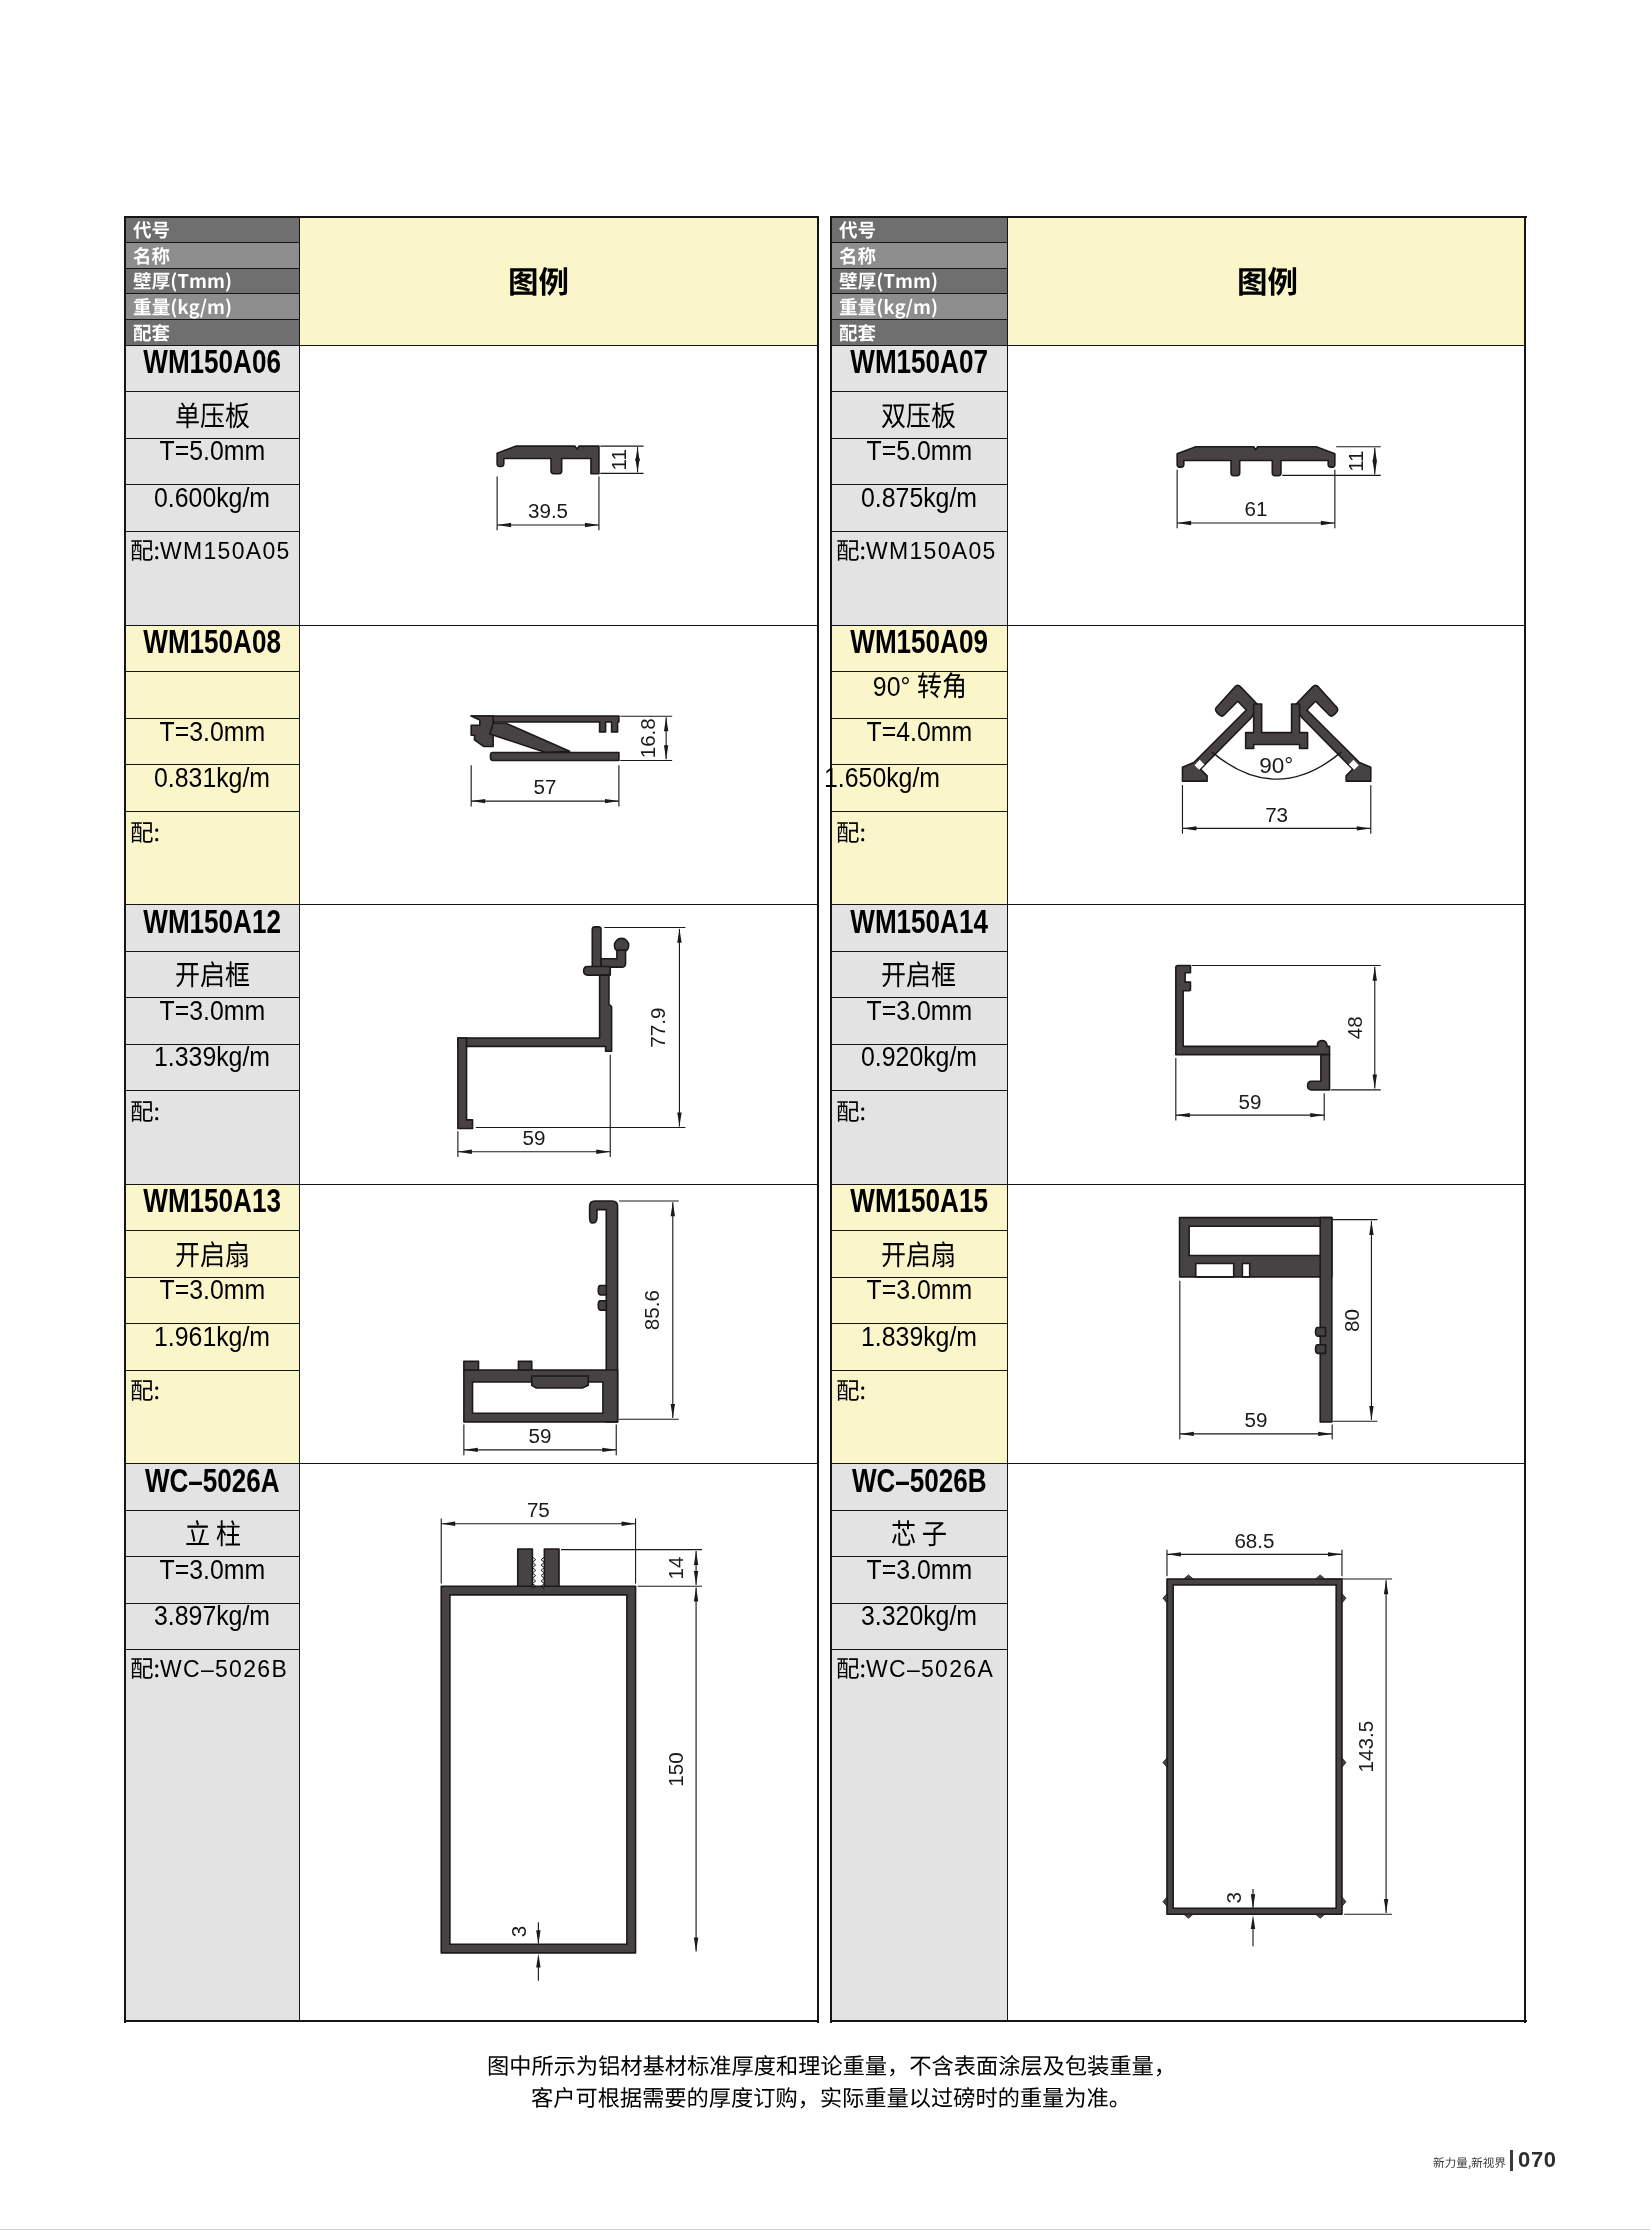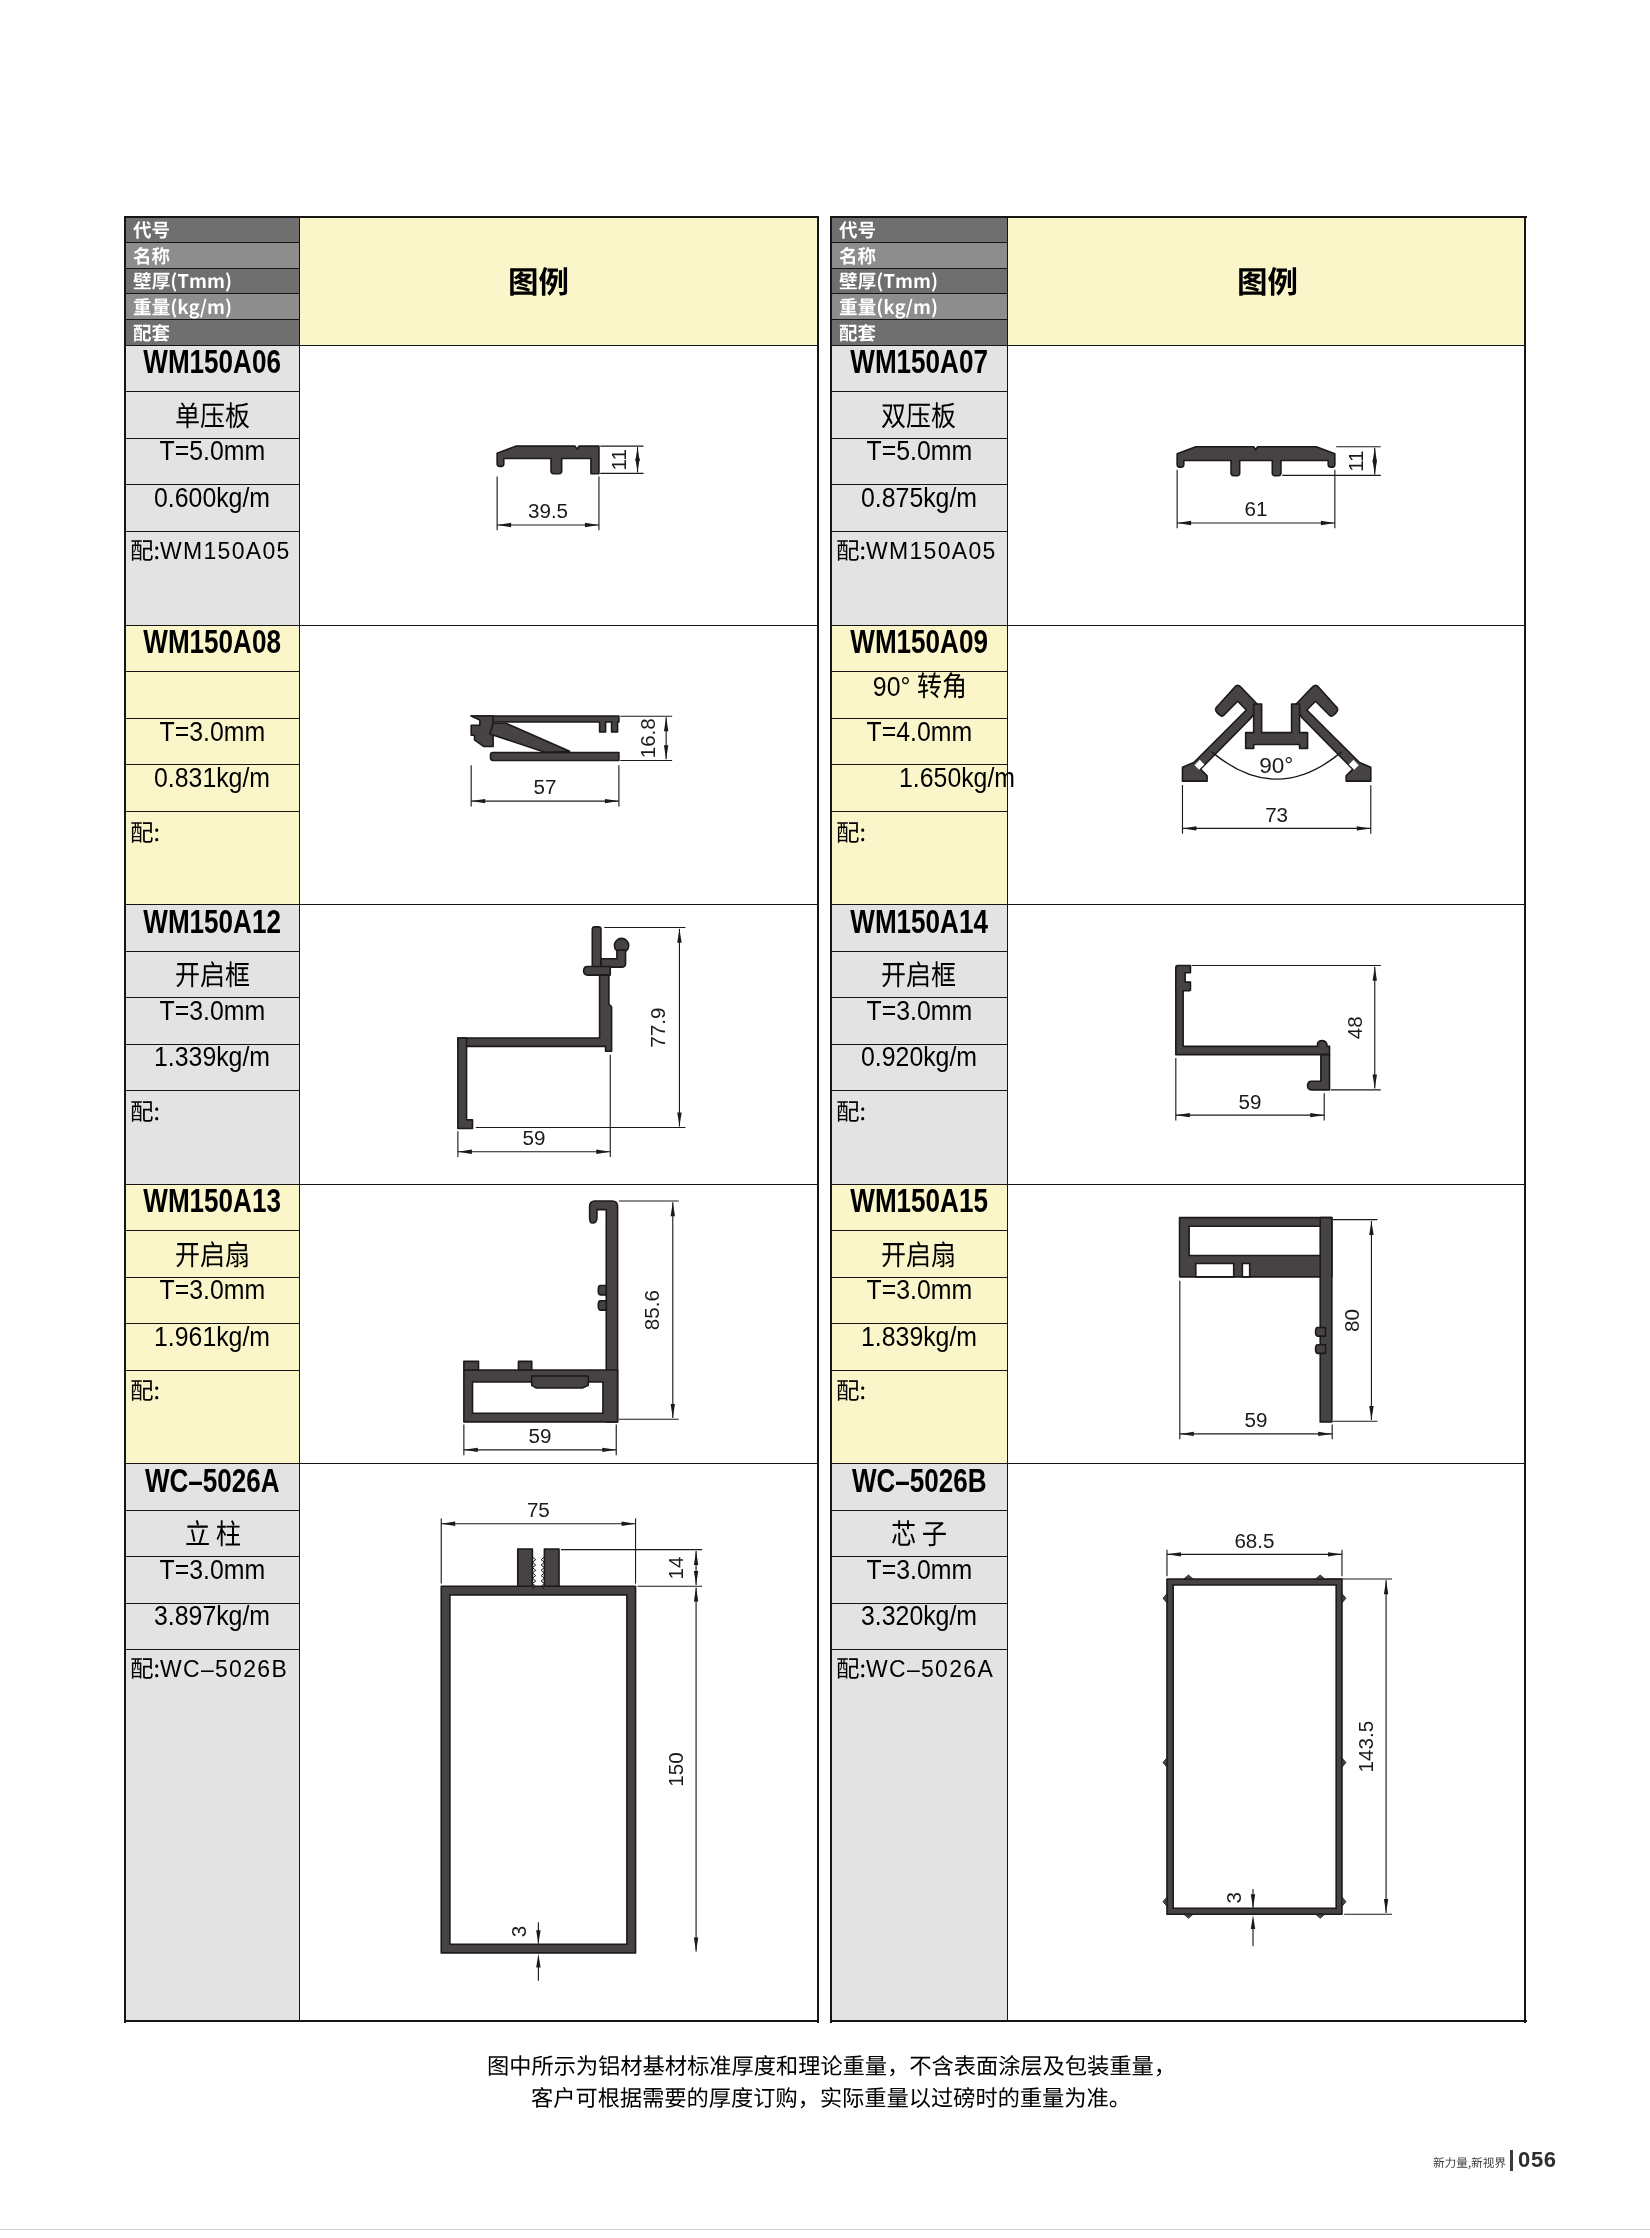--- a/index.html
+++ b/index.html
@@ -258,21 +258,21 @@
     <div style="display:inline-flex;align-items:baseline">
       <span class="lat">90° </span>
       <svg style="width:50px;height:24px;overflow:visible;display:inline-block" viewBox="0 -850 2000 850" preserveAspectRatio="none">
         <path fill="#000" d="M81 -332C89 -340 120 -346 154 -346H243V-201L40 -167L56 -94L243 -130V76H315V-144L450 -171L447 -236L315 -213V-346H418V-414H315V-567H243V-414H145C177 -484 208 -567 234 -653H417V-723H255C264 -757 272 -791 280 -825L206 -840C200 -801 192 -762 183 -723H46V-653H165C142 -571 118 -503 107 -478C89 -435 75 -402 58 -398C67 -380 77 -346 81 -332ZM426 -535V-464H573C552 -394 531 -329 513 -278H801C766 -228 723 -168 682 -115C647 -138 612 -160 579 -179L531 -131C633 -70 752 22 810 81L860 23C830 -6 787 -40 738 -76C802 -158 871 -253 921 -327L868 -353L856 -348H616L650 -464H959V-535H671L703 -653H923V-723H722L750 -830L675 -840L646 -723H465V-653H627L594 -535Z M1266 -540H1486V-414H1266ZM1266 -608H1263C1293 -641 1321 -676 1346 -710H1628C1605 -675 1576 -638 1547 -608ZM1799 -540V-414H1562V-540ZM1337 -843C1287 -742 1191 -620 1056 -529C1074 -518 1099 -492 1112 -474C1140 -494 1166 -515 1190 -537V-358C1190 -234 1177 -77 1066 34C1082 44 1111 73 1123 88C1190 22 1227 -64 1246 -151H1486V58H1562V-151H1799V-18C1799 -2 1793 3 1776 3C1759 4 1698 5 1636 2C1646 23 1659 56 1663 77C1745 77 1800 76 1833 63C1865 51 1875 28 1875 -17V-608H1635C1673 -650 1711 -698 1736 -742L1685 -778L1673 -774H1389L1420 -827ZM1266 -348H1486V-218H1258C1264 -263 1266 -308 1266 -348ZM1799 -348V-218H1562V-348Z"></path>
       </svg>
     </div>
   </div>
 <div class="cell" style="left:831px;top:719px;width:176px;height:47px">
     <span class="lat">T=4.0mm</span>
   </div>
-<div class="cell" style="left:879px;top:765px;width:156px;height:47px">
+<div class="cell" style="left:804px;top:765px;width:156px;height:47px">
     <span class="lat">1.650kg/m</span>
   </div>
 <div style="position:absolute;left:836px;top:812px;height:37px;display:flex;align-items:center">
     <div style="display:inline-flex;align-items:baseline">
       <svg style="width:30px;height:20px;overflow:visible;display:inline-block" viewBox="0 -850 1278 850" preserveAspectRatio="none">
         <path fill="#000" d="M554 -795V-723H858V-480H557V-46C557 46 585 70 678 70C697 70 825 70 846 70C937 70 959 24 968 -139C947 -144 916 -158 898 -171C893 -27 886 -1 841 -1C813 -1 707 -1 686 -1C640 -1 631 -8 631 -46V-408H858V-340H930V-795ZM143 -158H420V-54H143ZM143 -214V-553H211V-474C211 -420 201 -355 143 -304C153 -298 169 -283 176 -274C239 -332 253 -412 253 -473V-553H309V-364C309 -316 321 -307 361 -307C368 -307 402 -307 410 -307H420V-214ZM57 -801V-734H201V-618H82V76H143V7H420V62H482V-618H369V-734H505V-801ZM255 -618V-734H314V-618ZM352 -553H420V-351L417 -353C415 -351 413 -350 402 -350C395 -350 370 -350 365 -350C353 -350 352 -352 352 -365Z M1139 -390C1175 -390 1205 -418 1205 -460C1205 -501 1175 -530 1139 -530C1102 -530 1073 -501 1073 -460C1073 -418 1102 -390 1139 -390ZM1139 13C1175 13 1205 -15 1205 -56C1205 -98 1175 -126 1139 -126C1102 -126 1073 -98 1073 -56C1073 -15 1102 13 1139 13Z"></path>
       </svg>
     </div>
   </div>
 <div class="cell" style="left:831px;top:905px;width:176px;height:47px">
@@ -528,14 +528,14 @@
 <div style="position:absolute;left:487px;top:2055px"><svg style="width:689px;height:19px;overflow:visible;display:inline-block" viewBox="0 -850 31000 850" preserveAspectRatio="none">
       <path fill="#000" d="M375 -279C455 -262 557 -227 613 -199L644 -250C588 -276 487 -309 407 -325ZM275 -152C413 -135 586 -95 682 -61L715 -117C618 -149 445 -188 310 -203ZM84 -796V80H156V38H842V80H917V-796ZM156 -29V-728H842V-29ZM414 -708C364 -626 278 -548 192 -497C208 -487 234 -464 245 -452C275 -472 306 -496 337 -523C367 -491 404 -461 444 -434C359 -394 263 -364 174 -346C187 -332 203 -303 210 -285C308 -308 413 -345 508 -396C591 -351 686 -317 781 -296C790 -314 809 -340 823 -353C735 -369 647 -396 569 -432C644 -481 707 -538 749 -606L706 -631L695 -628H436C451 -647 465 -666 477 -686ZM378 -563 385 -570H644C608 -531 560 -496 506 -465C455 -494 411 -527 378 -563Z M1458 -840V-661H1096V-186H1171V-248H1458V79H1537V-248H1825V-191H1902V-661H1537V-840ZM1171 -322V-588H1458V-322ZM1825 -322H1537V-588H1825Z M2534 -739V-406C2534 -267 2523 -91 2404 32C2420 42 2451 67 2462 82C2591 -48 2611 -255 2611 -406V-429H2766V77H2841V-429H2958V-501H2611V-684C2726 -702 2854 -728 2939 -764L2888 -828C2806 -790 2659 -758 2534 -739ZM2172 -361V-391V-521H2370V-361ZM2441 -819C2362 -783 2218 -756 2098 -741V-391C2098 -261 2093 -88 2029 34C2045 43 2077 68 2090 82C2147 -22 2165 -167 2170 -293H2442V-589H2172V-685C2284 -699 2408 -721 2489 -756Z M3234 -351C3191 -238 3117 -127 3035 -56C3054 -46 3088 -24 3104 -11C3183 -88 3262 -207 3311 -330ZM3684 -320C3756 -224 3832 -94 3859 -10L3934 -44C3904 -129 3826 -255 3753 -349ZM3149 -766V-692H3853V-766ZM3060 -523V-449H3461V-19C3461 -3 3455 1 3437 2C3418 3 3352 3 3284 0C3296 23 3308 56 3311 79C3400 79 3459 78 3494 66C3530 53 3542 31 3542 -18V-449H3941V-523Z M4162 -784C4202 -737 4247 -673 4267 -632L4335 -665C4314 -706 4267 -768 4226 -812ZM4499 -371C4550 -310 4609 -226 4635 -173L4701 -209C4674 -261 4613 -342 4561 -401ZM4411 -838V-720C4411 -682 4410 -642 4407 -599H4082V-524H4399C4374 -346 4295 -145 4055 11C4073 23 4101 49 4114 66C4370 -104 4452 -328 4476 -524H4821C4807 -184 4791 -50 4761 -19C4750 -7 4739 -4 4717 -5C4693 -5 4630 -5 4562 -11C4577 11 4587 44 4588 67C4650 70 4713 72 4748 69C4785 65 4808 57 4831 28C4870 -18 4884 -159 4900 -560C4900 -572 4901 -599 4901 -599H4484C4486 -641 4487 -682 4487 -719V-838Z M5531 -730H5813V-526H5531ZM5460 -798V-458H5888V-798ZM5430 -336V78H5502V26H5846V72H5921V-336ZM5502 -43V-267H5846V-43ZM5183 -838C5151 -744 5096 -655 5034 -596C5046 -579 5066 -542 5072 -526C5107 -561 5141 -606 5171 -655H5394V-726H5211C5225 -756 5239 -787 5250 -818ZM5061 -344V-275H5200V-77C5200 -28 5167 6 5149 20C5161 32 5181 58 5188 73C5204 55 5230 36 5398 -72C5391 -86 5382 -115 5378 -135L5269 -69V-275H5389V-344H5269V-479H5372V-547H5108V-479H5200V-344Z M6777 -839V-625H6477V-553H6752C6676 -395 6545 -227 6419 -141C6437 -126 6460 -99 6472 -79C6583 -164 6697 -306 6777 -449V-22C6777 -4 6770 2 6752 2C6733 3 6668 4 6604 2C6614 23 6626 58 6630 79C6716 79 6775 77 6808 64C6842 52 6855 30 6855 -23V-553H6959V-625H6855V-839ZM6227 -840V-626H6060V-553H6217C6178 -414 6102 -259 6026 -175C6039 -156 6059 -125 6068 -103C6127 -173 6184 -287 6227 -405V79H6302V-437C6344 -383 6396 -312 6418 -275L6466 -339C6441 -370 6338 -490 6302 -527V-553H6440V-626H6302V-840Z M7684 -839V-743H7320V-840H7245V-743H7092V-680H7245V-359H7046V-295H7264C7206 -224 7118 -161 7036 -128C7052 -114 7074 -88 7085 -70C7182 -116 7284 -201 7346 -295H7662C7723 -206 7821 -123 7917 -82C7929 -100 7951 -127 7967 -141C7883 -171 7798 -229 7741 -295H7955V-359H7760V-680H7911V-743H7760V-839ZM7320 -680H7684V-613H7320ZM7460 -263V-179H7255V-117H7460V-11H7124V53H7882V-11H7536V-117H7746V-179H7536V-263ZM7320 -557H7684V-487H7320ZM7320 -430H7684V-359H7320Z M8777 -839V-625H8477V-553H8752C8676 -395 8545 -227 8419 -141C8437 -126 8460 -99 8472 -79C8583 -164 8697 -306 8777 -449V-22C8777 -4 8770 2 8752 2C8733 3 8668 4 8604 2C8614 23 8626 58 8630 79C8716 79 8775 77 8808 64C8842 52 8855 30 8855 -23V-553H8959V-625H8855V-839ZM8227 -840V-626H8060V-553H8217C8178 -414 8102 -259 8026 -175C8039 -156 8059 -125 8068 -103C8127 -173 8184 -287 8227 -405V79H8302V-437C8344 -383 8396 -312 8418 -275L8466 -339C8441 -370 8338 -490 8302 -527V-553H8440V-626H8302V-840Z M9466 -764V-693H9902V-764ZM9779 -325C9826 -225 9873 -95 9888 -16L9957 -41C9940 -120 9892 -247 9843 -345ZM9491 -342C9465 -236 9420 -129 9364 -57C9381 -49 9411 -28 9425 -18C9479 -94 9529 -211 9560 -327ZM9422 -525V-454H9636V-18C9636 -5 9632 -1 9617 0C9604 0 9557 1 9505 -1C9515 22 9526 54 9529 76C9599 76 9645 74 9674 62C9703 49 9712 26 9712 -17V-454H9956V-525ZM9202 -840V-628H9049V-558H9186C9153 -434 9088 -290 9024 -215C9038 -196 9058 -165 9066 -145C9116 -209 9165 -314 9202 -422V79H9277V-444C9311 -395 9351 -333 9368 -301L9412 -360C9392 -388 9306 -498 9277 -531V-558H9408V-628H9277V-840Z M10048 -765C10098 -695 10157 -598 10183 -538L10253 -575C10226 -634 10165 -727 10113 -796ZM10048 -2 10124 33C10171 -62 10226 -191 10268 -303L10202 -339C10156 -220 10093 -84 10048 -2ZM10435 -395H10646V-262H10435ZM10435 -461V-596H10646V-461ZM10607 -805C10635 -761 10667 -701 10681 -661H10452C10476 -710 10497 -762 10515 -814L10445 -831C10395 -677 10310 -528 10211 -433C10227 -421 10255 -394 10266 -380C10301 -416 10334 -458 10365 -506V80H10435V9H10954V-59H10719V-196H10912V-262H10719V-395H10913V-461H10719V-596H10934V-661H10686L10750 -693C10734 -731 10702 -789 10670 -833ZM10435 -196H10646V-59H10435Z M11368 -500H11771V-434H11368ZM11368 -614H11771V-549H11368ZM11296 -665V-382H11844V-665ZM11542 -211V-161H11212V-101H11542V-5C11542 8 11538 12 11521 13C11505 14 11445 14 11381 12C11391 30 11402 54 11407 74C11489 74 11541 74 11573 64C11605 54 11615 36 11615 -3V-101H11956V-161H11615V-181C11701 -207 11792 -246 11858 -289L11812 -329L11796 -325H11293V-270H11703C11654 -247 11595 -225 11542 -211ZM11132 -788V-493C11132 -336 11123 -116 11034 40C11053 47 11085 66 11099 78C11192 -85 11206 -327 11206 -493V-718H11943V-788Z M12386 -644V-557H12225V-495H12386V-329H12775V-495H12937V-557H12775V-644H12701V-557H12458V-644ZM12701 -495V-389H12458V-495ZM12757 -203C12713 -151 12651 -110 12579 -78C12508 -111 12450 -153 12408 -203ZM12239 -265V-203H12369L12335 -189C12376 -133 12431 -86 12497 -47C12403 -17 12298 1 12192 10C12203 27 12217 56 12222 74C12347 60 12469 35 12576 -7C12675 37 12792 65 12918 80C12927 61 12946 31 12962 15C12852 5 12749 -15 12660 -46C12748 -93 12821 -157 12867 -243L12820 -268L12807 -265ZM12473 -827C12487 -801 12502 -769 12513 -741H12126V-468C12126 -319 12119 -105 12037 46C12056 52 12089 68 12104 80C12188 -78 12201 -309 12201 -469V-670H12948V-741H12598C12586 -773 12566 -813 12548 -845Z M13531 -747V35H13604V-47H13827V28H13903V-747ZM13604 -119V-675H13827V-119ZM13439 -831C13351 -795 13193 -765 13060 -747C13068 -730 13078 -704 13081 -687C13134 -693 13191 -701 13247 -711V-544H13050V-474H13228C13182 -348 13102 -211 13026 -134C13039 -115 13058 -86 13067 -64C13132 -133 13198 -248 13247 -366V78H13321V-363C13364 -306 13420 -230 13443 -192L13489 -254C13465 -285 13358 -411 13321 -449V-474H13496V-544H13321V-726C13384 -739 13442 -754 13489 -772Z M14476 -540H14629V-411H14476ZM14694 -540H14847V-411H14694ZM14476 -728H14629V-601H14476ZM14694 -728H14847V-601H14694ZM14318 -22V47H14967V-22H14700V-160H14933V-228H14700V-346H14919V-794H14407V-346H14623V-228H14395V-160H14623V-22ZM14035 -100 14054 -24C14142 -53 14257 -92 14365 -128L14352 -201L14242 -164V-413H14343V-483H14242V-702H14358V-772H14046V-702H14170V-483H14056V-413H14170V-141C14119 -125 14073 -111 14035 -100Z M15107 -768C15168 -718 15245 -647 15281 -601L15332 -658C15294 -702 15215 -771 15154 -818ZM15622 -842C15573 -722 15470 -575 15315 -472C15332 -460 15355 -433 15366 -416C15491 -504 15583 -614 15648 -723C15722 -607 15829 -491 15924 -424C15936 -443 15960 -470 15977 -483C15873 -547 15753 -673 15685 -791L15703 -828ZM15806 -427C15735 -375 15626 -314 15535 -269V-472H15460V-62C15460 29 15490 53 15598 53C15621 53 15782 53 15806 53C15902 53 15925 15 15935 -124C15914 -128 15883 -141 15866 -154C15860 -36 15852 -15 15802 -15C15766 -15 15630 -15 15603 -15C15545 -15 15535 -22 15535 -61V-193C15635 -238 15763 -304 15856 -364ZM15190 60V59C15204 38 15232 16 15396 -116C15387 -130 15375 -159 15368 -179L15269 -102V-526H15040V-453H15197V-91C15197 -42 15166 -9 15149 6C15161 17 15182 44 15190 60Z M16159 -540V-229H16459V-160H16127V-100H16459V-13H16052V48H16949V-13H16534V-100H16886V-160H16534V-229H16848V-540H16534V-601H16944V-663H16534V-740C16651 -749 16761 -761 16847 -776L16807 -834C16649 -806 16366 -787 16133 -781C16140 -766 16148 -739 16149 -722C16247 -724 16354 -728 16459 -734V-663H16058V-601H16459V-540ZM16232 -360H16459V-284H16232ZM16534 -360H16772V-284H16534ZM16232 -486H16459V-411H16232ZM16534 -486H16772V-411H16534Z M17250 -665H17747V-610H17250ZM17250 -763H17747V-709H17250ZM17177 -808V-565H17822V-808ZM17052 -522V-465H17949V-522ZM17230 -273H17462V-215H17230ZM17535 -273H17777V-215H17535ZM17230 -373H17462V-317H17230ZM17535 -373H17777V-317H17535ZM17047 -3V55H17955V-3H17535V-61H17873V-114H17535V-169H17851V-420H17159V-169H17462V-114H17131V-61H17462V-3Z M18157 107C18262 70 18330 -12 18330 -120C18330 -190 18300 -235 18245 -235C18204 -235 18169 -210 18169 -163C18169 -116 18203 -92 18244 -92L18261 -94C18256 -25 18212 22 18135 54Z M19559 -478C19678 -398 19828 -280 19899 -203L19960 -261C19885 -338 19733 -450 19615 -526ZM19069 -770V-693H19514C19415 -522 19243 -353 19044 -255C19060 -238 19083 -208 19095 -189C19234 -262 19358 -365 19459 -481V78H19540V-584C19566 -619 19589 -656 19610 -693H19931V-770Z M20400 -584C20454 -552 20519 -505 20551 -472L20607 -517C20573 -549 20506 -594 20453 -624ZM20178 -259V79H20254V31H20743V77H20821V-259H20641C20695 -318 20752 -382 20796 -434L20741 -463L20729 -458H20187V-391H20666C20629 -350 20585 -301 20545 -259ZM20254 -35V-193H20743V-35ZM20501 -844C20406 -700 20224 -583 20036 -522C20054 -503 20076 -475 20087 -455C20246 -514 20397 -610 20504 -728C20608 -612 20766 -510 20917 -463C20929 -483 20952 -513 20969 -529C20810 -571 20639 -671 20545 -777L20569 -810Z M21252 79C21275 64 21312 51 21591 -38C21587 -54 21581 -83 21579 -104L21335 -31V-251C21395 -292 21449 -337 21492 -385C21570 -175 21710 -23 21917 46C21928 26 21950 -3 21967 -19C21868 -48 21783 -97 21714 -162C21777 -201 21850 -253 21908 -302L21846 -346C21802 -303 21732 -249 21672 -207C21628 -259 21592 -319 21566 -385H21934V-450H21536V-539H21858V-601H21536V-686H21902V-751H21536V-840H21460V-751H21105V-686H21460V-601H21156V-539H21460V-450H21065V-385H21397C21302 -300 21160 -223 21036 -183C21052 -168 21074 -140 21086 -122C21142 -142 21201 -170 21258 -203V-55C21258 -15 21236 2 21219 11C21231 27 21247 61 21252 79Z M22389 -334H22601V-221H22389ZM22389 -395V-506H22601V-395ZM22389 -160H22601V-43H22389ZM22058 -774V-702H22444C22437 -661 22426 -614 22416 -576H22104V80H22176V27H22820V80H22896V-576H22493L22532 -702H22945V-774ZM22176 -43V-506H22320V-43ZM22820 -43H22670V-506H22820Z M23418 -222C23383 -153 23331 -76 23282 -23C23299 -13 23329 8 23342 20C23389 -37 23446 -124 23487 -200ZM23745 -195C23798 -131 23859 -41 23889 15L23951 -21C23922 -75 23859 -161 23804 -225ZM23093 -772C23156 -741 23237 -691 23276 -658L23329 -715C23287 -748 23205 -793 23142 -822ZM23036 -500C23100 -471 23180 -426 23221 -394L23268 -453C23225 -485 23144 -528 23081 -554ZM23064 10 23128 61C23185 -29 23251 -149 23301 -250L23246 -300C23190 -191 23116 -64 23064 10ZM23314 -345V-276H23585V-7C23585 6 23581 11 23565 11C23551 12 23502 12 23446 10C23457 30 23469 60 23472 80C23544 80 23591 79 23620 67C23650 55 23659 35 23659 -7V-276H23941V-345H23659V-467H23829V-533H23404V-467H23585V-345ZM23612 -847C23536 -723 23395 -608 23254 -543C23272 -529 23292 -505 23303 -488C23418 -546 23530 -634 23614 -735C23715 -623 23816 -554 23917 -498C23929 -519 23950 -543 23968 -558C23863 -610 23753 -676 23653 -786L23676 -820Z M24304 -456V-389H24873V-456ZM24209 -727H24811V-607H24209ZM24133 -792V-499C24133 -340 24124 -117 24031 40C24050 47 24083 66 24098 78C24195 -86 24209 -331 24209 -499V-542H24886V-792ZM24288 64C24319 52 24367 48 24803 19C24818 45 24832 70 24842 89L24911 55C24877 -6 24806 -112 24751 -189L24686 -162C24712 -126 24740 -83 24766 -41L24380 -18C24433 -74 24487 -145 24533 -218H24943V-284H24239V-218H24438C24394 -142 24338 -72 24320 -52C24298 -27 24278 -9 24261 -6C24270 13 24283 49 24288 64Z M25090 -786V-711H25266V-628C25266 -449 25250 -197 25035 2C25052 16 25080 46 25091 66C25264 -97 25320 -292 25337 -463C25390 -324 25462 -207 25559 -116C25475 -55 25379 -13 25277 12C25292 28 25311 59 25320 78C25429 47 25530 0 25619 -66C25700 -4 25797 42 25913 73C25924 51 25947 19 25964 3C25854 -23 25761 -64 25682 -118C25787 -216 25867 -349 25909 -526L25859 -547L25845 -543H25653C25672 -618 25692 -709 25709 -786ZM25621 -166C25482 -286 25396 -455 25344 -662V-711H25616C25597 -627 25574 -535 25553 -472H25814C25774 -345 25706 -243 25621 -166Z M26303 -845C26244 -708 26145 -579 26035 -498C26053 -485 26084 -457 26097 -443C26158 -493 26218 -559 26271 -634H26796C26788 -355 26777 -254 26758 -230C26749 -218 26740 -216 26724 -217C26707 -216 26667 -217 26623 -220C26634 -201 26642 -171 26644 -149C26690 -146 26734 -146 26760 -149C26787 -152 26807 -160 26824 -183C26852 -219 26862 -336 26873 -670C26874 -680 26874 -705 26874 -705H26317C26340 -743 26360 -783 26378 -823ZM26269 -463H26532V-300H26269ZM26195 -530V-81C26195 32 26242 59 26400 59C26435 59 26741 59 26780 59C26916 59 26945 21 26961 -111C26939 -115 26907 -127 26888 -139C26878 -34 26864 -12 26778 -12C26712 -12 26447 -12 26395 -12C26288 -12 26269 -26 26269 -81V-233H26605V-530Z M27068 -742C27113 -711 27166 -665 27190 -634L27238 -682C27213 -713 27158 -756 27114 -785ZM27439 -375C27451 -355 27463 -331 27472 -309H27052V-247H27400C27307 -181 27166 -127 27037 -102C27051 -88 27070 -63 27080 -46C27139 -60 27201 -80 27260 -105V-39C27260 2 27227 18 27208 24C27217 39 27229 68 27233 85C27254 73 27289 64 27575 0C27574 -14 27575 -43 27578 -60L27333 -10V-139C27395 -170 27451 -207 27494 -247C27574 -84 27720 26 27918 74C27926 54 27946 26 27961 12C27867 -7 27783 -41 27715 -89C27774 -116 27843 -153 27894 -189L27839 -230C27797 -197 27727 -155 27668 -125C27627 -160 27593 -201 27567 -247H27949V-309H27557C27546 -337 27528 -370 27511 -396ZM27624 -840V-702H27386V-636H27624V-477H27416V-411H27916V-477H27699V-636H27935V-702H27699V-840ZM27037 -485 27063 -422 27272 -519V-369H27342V-840H27272V-588C27184 -549 27097 -509 27037 -485Z M28159 -540V-229H28459V-160H28127V-100H28459V-13H28052V48H28949V-13H28534V-100H28886V-160H28534V-229H28848V-540H28534V-601H28944V-663H28534V-740C28651 -749 28761 -761 28847 -776L28807 -834C28649 -806 28366 -787 28133 -781C28140 -766 28148 -739 28149 -722C28247 -724 28354 -728 28459 -734V-663H28058V-601H28459V-540ZM28232 -360H28459V-284H28232ZM28534 -360H28772V-284H28534ZM28232 -486H28459V-411H28232ZM28534 -486H28772V-411H28534Z M29250 -665H29747V-610H29250ZM29250 -763H29747V-709H29250ZM29177 -808V-565H29822V-808ZM29052 -522V-465H29949V-522ZM29230 -273H29462V-215H29230ZM29535 -273H29777V-215H29535ZM29230 -373H29462V-317H29230ZM29535 -373H29777V-317H29535ZM29047 -3V55H29955V-3H29535V-61H29873V-114H29535V-169H29851V-420H29159V-169H29462V-114H29131V-61H29462V-3Z M30157 107C30262 70 30330 -12 30330 -120C30330 -190 30300 -235 30245 -235C30204 -235 30169 -210 30169 -163C30169 -116 30203 -92 30244 -92L30261 -94C30256 -25 30212 22 30135 54Z"></path>
     </svg></div>
 <div style="position:absolute;left:531px;top:2087px"><svg style="width:600px;height:19px;overflow:visible;display:inline-block" viewBox="0 -850 27000 850" preserveAspectRatio="none">
       <path fill="#000" d="M356 -529H660C618 -483 564 -441 502 -404C442 -439 391 -479 352 -525ZM378 -663C328 -586 231 -498 92 -437C109 -425 132 -400 143 -383C202 -412 254 -445 299 -480C337 -438 382 -400 432 -366C310 -307 169 -264 35 -240C49 -223 65 -193 72 -173C124 -184 178 -197 231 -213V79H305V45H701V78H778V-218C823 -207 870 -197 917 -190C928 -211 948 -244 965 -261C823 -279 687 -315 574 -367C656 -421 727 -486 776 -561L725 -592L711 -588H413C430 -608 445 -628 459 -648ZM501 -324C573 -284 654 -252 740 -228H278C356 -254 432 -286 501 -324ZM305 -18V-165H701V-18ZM432 -830C447 -806 464 -776 477 -749H77V-561H151V-681H847V-561H923V-749H563C548 -781 525 -819 505 -849Z M1247 -615H1769V-414H1246L1247 -467ZM1441 -826C1461 -782 1483 -726 1495 -685H1169V-467C1169 -316 1156 -108 1034 41C1052 49 1085 72 1099 86C1197 -34 1232 -200 1243 -344H1769V-278H1845V-685H1528L1574 -699C1562 -738 1537 -799 1513 -845Z M2056 -769V-694H2747V-29C2747 -8 2740 -2 2718 0C2694 0 2612 1 2532 -3C2544 19 2558 56 2563 78C2662 78 2732 78 2772 65C2811 52 2825 26 2825 -28V-694H2948V-769ZM2231 -475H2494V-245H2231ZM2158 -547V-93H2231V-173H2568V-547Z M3203 -840V-647H3050V-577H3196C3164 -440 3100 -281 3035 -197C3048 -179 3067 -146 3075 -124C3122 -190 3168 -298 3203 -411V79H3272V-437C3299 -387 3330 -328 3344 -296L3390 -350C3373 -379 3297 -495 3272 -529V-577H3391V-647H3272V-840ZM3804 -546V-422H3504V-546ZM3804 -609H3504V-730H3804ZM3433 80C3452 68 3483 57 3690 0C3688 -15 3686 -45 3687 -65L3504 -22V-356H3603C3655 -155 3752 -2 3913 73C3925 52 3948 23 3965 8C3881 -25 3814 -81 3763 -153C3818 -185 3885 -229 3935 -271L3885 -324C3846 -288 3782 -240 3729 -207C3704 -252 3684 -302 3668 -356H3877V-796H3430V-44C3430 -5 3415 9 3401 16C3412 31 3428 63 3433 80Z M4484 -238V81H4550V40H4858V77H4927V-238H4734V-362H4958V-427H4734V-537H4923V-796H4395V-494C4395 -335 4386 -117 4282 37C4299 45 4330 67 4344 79C4427 -43 4455 -213 4464 -362H4663V-238ZM4468 -731H4851V-603H4468ZM4468 -537H4663V-427H4467L4468 -494ZM4550 -22V-174H4858V-22ZM4167 -839V-638H4042V-568H4167V-349C4115 -333 4067 -319 4029 -309L4049 -235L4167 -273V-14C4167 0 4162 4 4150 4C4138 5 4099 5 4056 4C4065 24 4075 55 4077 73C4140 74 4179 71 4203 59C4228 48 4237 27 4237 -14V-296L4352 -334L4341 -403L4237 -370V-568H4350V-638H4237V-839Z M5194 -571V-521H5409V-571ZM5172 -466V-416H5410V-466ZM5585 -466V-415H5830V-466ZM5585 -571V-521H5806V-571ZM5076 -681V-490H5144V-626H5461V-389H5533V-626H5855V-490H5925V-681H5533V-740H5865V-800H5134V-740H5461V-681ZM5143 -224V78H5214V-162H5362V72H5431V-162H5584V72H5653V-162H5809V4C5809 14 5807 17 5795 17C5785 18 5751 18 5710 17C5719 35 5730 61 5734 80C5788 80 5826 80 5851 68C5876 58 5882 40 5882 5V-224H5504L5531 -295H5938V-356H5065V-295H5453C5447 -272 5440 -247 5432 -224Z M6672 -232C6639 -174 6593 -129 6532 -93C6459 -111 6384 -127 6310 -141C6331 -168 6355 -199 6378 -232ZM6119 -645V-386H6386C6372 -358 6355 -328 6336 -298H6054V-232H6291C6256 -183 6219 -137 6186 -101C6271 -85 6354 -68 6433 -49C6335 -15 6211 4 6059 13C6072 30 6084 57 6090 78C6279 62 6428 33 6541 -22C6668 12 6778 47 6860 80L6924 22C6844 -8 6739 -40 6623 -71C6680 -113 6724 -166 6755 -232H6947V-298H6422C6438 -324 6453 -350 6466 -375L6420 -386H6888V-645H6647V-730H6930V-797H6069V-730H6342V-645ZM6413 -730H6576V-645H6413ZM6190 -583H6342V-447H6190ZM6413 -583H6576V-447H6413ZM6647 -583H6814V-447H6647Z M7552 -423C7607 -350 7675 -250 7705 -189L7769 -229C7736 -288 7667 -385 7610 -456ZM7240 -842C7232 -794 7215 -728 7199 -679H7087V54H7156V-25H7435V-679H7268C7285 -722 7304 -778 7321 -828ZM7156 -612H7366V-401H7156ZM7156 -93V-335H7366V-93ZM7598 -844C7566 -706 7512 -568 7443 -479C7461 -469 7492 -448 7506 -436C7540 -484 7572 -545 7600 -613H7856C7844 -212 7828 -58 7796 -24C7784 -10 7773 -7 7753 -7C7730 -7 7670 -8 7604 -13C7618 6 7627 38 7629 59C7685 62 7744 64 7778 61C7814 57 7836 49 7859 19C7899 -30 7913 -185 7928 -644C7929 -654 7929 -682 7929 -682H7627C7643 -729 7658 -779 7670 -828Z M8368 -500H8771V-434H8368ZM8368 -614H8771V-549H8368ZM8296 -665V-382H8844V-665ZM8542 -211V-161H8212V-101H8542V-5C8542 8 8538 12 8521 13C8505 14 8445 14 8381 12C8391 30 8402 54 8407 74C8489 74 8541 74 8573 64C8605 54 8615 36 8615 -3V-101H8956V-161H8615V-181C8701 -207 8792 -246 8858 -289L8812 -329L8796 -325H8293V-270H8703C8654 -247 8595 -225 8542 -211ZM8132 -788V-493C8132 -336 8123 -116 8034 40C8053 47 8085 66 8099 78C8192 -85 8206 -327 8206 -493V-718H8943V-788Z M9386 -644V-557H9225V-495H9386V-329H9775V-495H9937V-557H9775V-644H9701V-557H9458V-644ZM9701 -495V-389H9458V-495ZM9757 -203C9713 -151 9651 -110 9579 -78C9508 -111 9450 -153 9408 -203ZM9239 -265V-203H9369L9335 -189C9376 -133 9431 -86 9497 -47C9403 -17 9298 1 9192 10C9203 27 9217 56 9222 74C9347 60 9469 35 9576 -7C9675 37 9792 65 9918 80C9927 61 9946 31 9962 15C9852 5 9749 -15 9660 -46C9748 -93 9821 -157 9867 -243L9820 -268L9807 -265ZM9473 -827C9487 -801 9502 -769 9513 -741H9126V-468C9126 -319 9119 -105 9037 46C9056 52 9089 68 9104 80C9188 -78 9201 -309 9201 -469V-670H9948V-741H9598C9586 -773 9566 -813 9548 -845Z M10114 -772C10167 -721 10234 -650 10266 -605L10319 -658C10287 -702 10218 -770 10165 -820ZM10205 55C10221 35 10251 14 10461 -132C10453 -147 10443 -178 10439 -199L10293 -103V-526H10050V-454H10220V-96C10220 -52 10186 -21 10167 -8C10180 6 10199 37 10205 55ZM10396 -756V-681H10703V-31C10703 -12 10696 -6 10677 -5C10655 -5 10583 -4 10508 -7C10521 15 10535 52 10540 75C10634 75 10697 73 10733 60C10770 46 10782 21 10782 -30V-681H10960V-756Z M11215 -633V-371C11215 -246 11205 -71 11038 31C11052 42 11071 63 11080 77C11255 -41 11277 -229 11277 -371V-633ZM11260 -116C11310 -61 11369 15 11397 62L11450 20C11421 -25 11360 -98 11311 -151ZM11080 -781V-175H11140V-712H11349V-178H11411V-781ZM11571 -840C11539 -713 11484 -586 11416 -503C11433 -493 11463 -469 11476 -458C11509 -500 11540 -554 11567 -613H11860C11848 -196 11834 -43 11805 -9C11795 5 11785 8 11768 7C11747 7 11700 7 11646 3C11660 23 11668 56 11669 77C11718 80 11767 81 11797 77C11829 73 11850 65 11870 36C11907 -11 11919 -168 11932 -643C11932 -653 11932 -682 11932 -682H11596C11614 -728 11630 -776 11643 -825ZM11670 -383C11687 -344 11704 -298 11719 -254L11555 -224C11594 -308 11631 -414 11656 -515L11587 -535C11566 -420 11520 -294 11505 -262C11490 -228 11477 -205 11463 -200C11472 -183 11481 -150 11485 -135C11504 -146 11534 -155 11736 -198C11743 -174 11749 -152 11752 -134L11810 -157C11796 -218 11760 -321 11724 -400Z M12157 107C12262 70 12330 -12 12330 -120C12330 -190 12300 -235 12245 -235C12204 -235 12169 -210 12169 -163C12169 -116 12203 -92 12244 -92L12261 -94C12256 -25 12212 22 12135 54Z M13538 -107C13671 -57 13804 12 13885 74L13931 15C13848 -44 13708 -113 13574 -162ZM13240 -557C13294 -525 13358 -475 13387 -440L13435 -494C13404 -530 13339 -575 13285 -605ZM13140 -401C13197 -370 13264 -320 13296 -284L13342 -341C13309 -376 13241 -422 13185 -451ZM13090 -726V-523H13165V-656H13834V-523H13912V-726H13569C13554 -761 13528 -810 13503 -847L13429 -824C13447 -794 13466 -758 13480 -726ZM13071 -256V-191H13432C13376 -94 13273 -29 13081 11C13097 28 13116 57 13124 77C13349 25 13461 -62 13518 -191H13935V-256H13541C13570 -353 13577 -469 13581 -606H13503C13499 -464 13493 -349 13461 -256Z M14462 -764V-693H14899V-764ZM14776 -325C14823 -225 14869 -95 14884 -16L14954 -41C14937 -120 14888 -247 14840 -345ZM14488 -342C14461 -236 14416 -129 14361 -57C14377 -49 14408 -28 14421 -18C14475 -94 14526 -211 14556 -327ZM14086 -797V80H14157V-729H14303C14281 -662 14251 -575 14222 -503C14296 -423 14314 -354 14314 -299C14314 -269 14308 -241 14292 -230C14284 -224 14272 -221 14260 -221C14244 -219 14224 -220 14200 -222C14213 -203 14220 -174 14220 -156C14244 -155 14270 -155 14290 -157C14312 -160 14330 -166 14345 -175C14375 -196 14387 -239 14387 -293C14387 -355 14369 -428 14294 -511C14329 -591 14367 -689 14397 -771L14344 -800L14332 -797ZM14419 -525V-454H14632V-16C14632 -3 14628 1 14614 1C14600 2 14553 2 14501 1C14512 24 14522 56 14525 78C14595 78 14641 76 14670 64C14700 51 14708 28 14708 -15V-454H14953V-525Z M15159 -540V-229H15459V-160H15127V-100H15459V-13H15052V48H15949V-13H15534V-100H15886V-160H15534V-229H15848V-540H15534V-601H15944V-663H15534V-740C15651 -749 15761 -761 15847 -776L15807 -834C15649 -806 15366 -787 15133 -781C15140 -766 15148 -739 15149 -722C15247 -724 15354 -728 15459 -734V-663H15058V-601H15459V-540ZM15232 -360H15459V-284H15232ZM15534 -360H15772V-284H15534ZM15232 -486H15459V-411H15232ZM15534 -486H15772V-411H15534Z M16250 -665H16747V-610H16250ZM16250 -763H16747V-709H16250ZM16177 -808V-565H16822V-808ZM16052 -522V-465H16949V-522ZM16230 -273H16462V-215H16230ZM16535 -273H16777V-215H16535ZM16230 -373H16462V-317H16230ZM16535 -373H16777V-317H16535ZM16047 -3V55H16955V-3H16535V-61H16873V-114H16535V-169H16851V-420H16159V-169H16462V-114H16131V-61H16462V-3Z M17374 -712C17432 -640 17497 -538 17525 -473L17592 -513C17562 -577 17497 -674 17438 -747ZM17761 -801C17739 -356 17668 -107 17346 21C17364 36 17393 70 17403 86C17539 24 17632 -56 17697 -163C17777 -83 17860 13 17900 77L17966 28C17918 -43 17819 -148 17733 -230C17799 -373 17827 -558 17841 -798ZM17141 -20C17166 -43 17203 -65 17493 -204C17487 -220 17477 -253 17473 -274L17240 -165V-763H17160V-173C17160 -127 17121 -95 17100 -82C17112 -68 17134 -38 17141 -20Z M18079 -774C18135 -722 18199 -649 18227 -602L18290 -646C18259 -693 18193 -763 18137 -813ZM18381 -477C18432 -415 18493 -327 18521 -275L18584 -313C18555 -365 18492 -449 18441 -510ZM18262 -465H18050V-395H18188V-133C18143 -117 18091 -72 18037 -14L18089 57C18140 -12 18189 -71 18222 -71C18245 -71 18277 -37 18319 -11C18389 33 18473 43 18597 43C18693 43 18870 38 18941 34C18942 11 18955 -27 18964 -47C18867 -37 18716 -28 18599 -28C18487 -28 18402 -36 18336 -76C18302 -96 18281 -116 18262 -128ZM18720 -837V-660H18332V-589H18720V-192C18720 -174 18713 -169 18693 -168C18673 -167 18603 -167 18530 -170C18541 -148 18553 -115 18557 -93C18651 -93 18712 -94 18747 -107C18783 -119 18796 -141 18796 -192V-589H18935V-660H18796V-837Z M19620 -839C19629 -811 19638 -776 19644 -746H19413V-684H19920V-746H19718C19712 -777 19701 -817 19689 -848ZM19619 -452C19629 -424 19639 -389 19645 -361H19414V-298H19558C19547 -142 19511 -35 19363 24C19378 36 19398 62 19405 79C19517 31 19573 -42 19602 -140H19812C19803 -46 19794 -7 19780 7C19773 15 19764 16 19748 16C19732 16 19690 15 19646 11C19657 29 19664 55 19665 75C19711 77 19755 78 19779 75C19805 74 19822 68 19838 52C19861 28 19874 -31 19886 -173C19887 -183 19888 -203 19888 -203H19616C19622 -233 19625 -264 19628 -298H19921V-361H19720C19715 -391 19701 -431 19689 -463ZM19402 -555V-395H19469V-494H19875V-395H19944V-555H19807C19823 -589 19840 -630 19856 -669L19784 -683C19774 -646 19756 -595 19738 -555H19580L19609 -562C19603 -591 19588 -641 19571 -679L19507 -667C19521 -632 19534 -586 19540 -555ZM19046 -787V-718H19170C19143 -565 19099 -423 19029 -328C19041 -309 19057 -266 19061 -248C19081 -274 19098 -303 19115 -334V34H19176V-46H19357V-479H19177C19202 -554 19223 -635 19238 -718H19376V-787ZM19176 -411H19296V-113H19176Z M20474 -452C20527 -375 20595 -269 20627 -208L20693 -246C20659 -307 20590 -409 20536 -485ZM20324 -402V-174H20153V-402ZM20324 -469H20153V-688H20324ZM20081 -756V-25H20153V-106H20394V-756ZM20764 -835V-640H20440V-566H20764V-33C20764 -13 20756 -6 20736 -6C20714 -4 20640 -4 20562 -7C20573 15 20585 49 20590 70C20690 70 20754 69 20790 56C20826 44 20840 22 20840 -33V-566H20962V-640H20840V-835Z M21552 -423C21607 -350 21675 -250 21705 -189L21769 -229C21736 -288 21667 -385 21610 -456ZM21240 -842C21232 -794 21215 -728 21199 -679H21087V54H21156V-25H21435V-679H21268C21285 -722 21304 -778 21321 -828ZM21156 -612H21366V-401H21156ZM21156 -93V-335H21366V-93ZM21598 -844C21566 -706 21512 -568 21443 -479C21461 -469 21492 -448 21506 -436C21540 -484 21572 -545 21600 -613H21856C21844 -212 21828 -58 21796 -24C21784 -10 21773 -7 21753 -7C21730 -7 21670 -8 21604 -13C21618 6 21627 38 21629 59C21685 62 21744 64 21778 61C21814 57 21836 49 21859 19C21899 -30 21913 -185 21928 -644C21929 -654 21929 -682 21929 -682H21627C21643 -729 21658 -779 21670 -828Z M22159 -540V-229H22459V-160H22127V-100H22459V-13H22052V48H22949V-13H22534V-100H22886V-160H22534V-229H22848V-540H22534V-601H22944V-663H22534V-740C22651 -749 22761 -761 22847 -776L22807 -834C22649 -806 22366 -787 22133 -781C22140 -766 22148 -739 22149 -722C22247 -724 22354 -728 22459 -734V-663H22058V-601H22459V-540ZM22232 -360H22459V-284H22232ZM22534 -360H22772V-284H22534ZM22232 -486H22459V-411H22232ZM22534 -486H22772V-411H22534Z M23250 -665H23747V-610H23250ZM23250 -763H23747V-709H23250ZM23177 -808V-565H23822V-808ZM23052 -522V-465H23949V-522ZM23230 -273H23462V-215H23230ZM23535 -273H23777V-215H23535ZM23230 -373H23462V-317H23230ZM23535 -373H23777V-317H23535ZM23047 -3V55H23955V-3H23535V-61H23873V-114H23535V-169H23851V-420H23159V-169H23462V-114H23131V-61H23462V-3Z M24162 -784C24202 -737 24247 -673 24267 -632L24335 -665C24314 -706 24267 -768 24226 -812ZM24499 -371C24550 -310 24609 -226 24635 -173L24701 -209C24674 -261 24613 -342 24561 -401ZM24411 -838V-720C24411 -682 24410 -642 24407 -599H24082V-524H24399C24374 -346 24295 -145 24055 11C24073 23 24101 49 24114 66C24370 -104 24452 -328 24476 -524H24821C24807 -184 24791 -50 24761 -19C24750 -7 24739 -4 24717 -5C24693 -5 24630 -5 24562 -11C24577 11 24587 44 24588 67C24650 70 24713 72 24748 69C24785 65 24808 57 24831 28C24870 -18 24884 -159 24900 -560C24900 -572 24901 -599 24901 -599H24484C24486 -641 24487 -682 24487 -719V-838Z M25048 -765C25098 -695 25157 -598 25183 -538L25253 -575C25226 -634 25165 -727 25113 -796ZM25048 -2 25124 33C25171 -62 25226 -191 25268 -303L25202 -339C25156 -220 25093 -84 25048 -2ZM25435 -395H25646V-262H25435ZM25435 -461V-596H25646V-461ZM25607 -805C25635 -761 25667 -701 25681 -661H25452C25476 -710 25497 -762 25515 -814L25445 -831C25395 -677 25310 -528 25211 -433C25227 -421 25255 -394 25266 -380C25301 -416 25334 -458 25365 -506V80H25435V9H25954V-59H25719V-196H25912V-262H25719V-395H25913V-461H25719V-596H25934V-661H25686L25750 -693C25734 -731 25702 -789 25670 -833ZM25435 -196H25646V-59H25435Z M26194 -244C26111 -244 26042 -176 26042 -92C26042 -7 26111 61 26194 61C26279 61 26347 -7 26347 -92C26347 -176 26279 -244 26194 -244ZM26194 10C26139 10 26093 -35 26093 -92C26093 -147 26139 -193 26194 -193C26251 -193 26296 -147 26296 -92C26296 -35 26251 10 26194 10Z"></path>
     </svg></div>
 <div style="position:absolute;left:1433px;top:2157px"><svg style="width:73px;height:10px;overflow:visible;display:inline-block" viewBox="0 -850 6278 850" preserveAspectRatio="none">
       <path fill="#3a3a3a" d="M360 -213C390 -163 426 -95 442 -51L495 -83C480 -125 444 -190 411 -240ZM135 -235C115 -174 82 -112 41 -68C56 -59 82 -40 94 -30C133 -77 173 -150 196 -220ZM553 -744V-400C553 -267 545 -95 460 25C476 34 506 57 518 71C610 -59 623 -256 623 -400V-432H775V75H848V-432H958V-502H623V-694C729 -710 843 -736 927 -767L866 -822C794 -792 665 -762 553 -744ZM214 -827C230 -799 246 -765 258 -735H61V-672H503V-735H336C323 -768 301 -811 282 -844ZM377 -667C365 -621 342 -553 323 -507H46V-443H251V-339H50V-273H251V-18C251 -8 249 -5 239 -5C228 -4 197 -4 162 -5C172 13 182 41 184 59C233 59 267 58 290 47C313 36 320 18 320 -17V-273H507V-339H320V-443H519V-507H391C410 -549 429 -603 447 -652ZM126 -651C146 -606 161 -546 165 -507L230 -525C225 -563 208 -622 187 -665Z M1410 -838V-665V-622H1083V-545H1406C1391 -357 1325 -137 1053 25C1072 38 1099 66 1111 84C1402 -93 1470 -337 1484 -545H1827C1807 -192 1785 -50 1749 -16C1737 -3 1724 0 1703 0C1678 0 1614 -1 1545 -7C1560 15 1569 48 1571 70C1633 73 1697 75 1731 72C1770 68 1793 61 1817 31C1862 -18 1882 -168 1905 -582C1906 -593 1907 -622 1907 -622H1488V-665V-838Z M2250 -665H2747V-610H2250ZM2250 -763H2747V-709H2250ZM2177 -808V-565H2822V-808ZM2052 -522V-465H2949V-522ZM2230 -273H2462V-215H2230ZM2535 -273H2777V-215H2535ZM2230 -373H2462V-317H2230ZM2535 -373H2777V-317H2535ZM2047 -3V55H2955V-3H2535V-61H2873V-114H2535V-169H2851V-420H2159V-169H2462V-114H2131V-61H2462V-3Z M3075 190C3165 152 3221 77 3221 -19C3221 -86 3192 -126 3144 -126C3107 -126 3075 -102 3075 -62C3075 -22 3106 2 3142 2L3153 1C3152 61 3115 109 3053 136Z M3638 -213C3668 -163 3704 -95 3720 -51L3773 -83C3758 -125 3722 -190 3689 -240ZM3413 -235C3393 -174 3360 -112 3319 -68C3334 -59 3360 -40 3372 -30C3411 -77 3451 -150 3474 -220ZM3831 -744V-400C3831 -267 3823 -95 3738 25C3754 34 3784 57 3796 71C3888 -59 3901 -256 3901 -400V-432H4053V75H4126V-432H4236V-502H3901V-694C4007 -710 4121 -736 4205 -767L4144 -822C4072 -792 3943 -762 3831 -744ZM3492 -827C3508 -799 3524 -765 3536 -735H3339V-672H3781V-735H3614C3601 -768 3579 -811 3560 -844ZM3655 -667C3643 -621 3620 -553 3601 -507H3324V-443H3529V-339H3328V-273H3529V-18C3529 -8 3527 -5 3517 -5C3506 -4 3475 -4 3440 -5C3450 13 3460 41 3462 59C3511 59 3545 58 3568 47C3591 36 3598 18 3598 -17V-273H3785V-339H3598V-443H3797V-507H3669C3688 -549 3707 -603 3725 -652ZM3404 -651C3424 -606 3439 -546 3443 -507L3508 -525C3503 -563 3486 -622 3465 -665Z M4728 -791V-259H4801V-725H5110V-259H5185V-791ZM4432 -804C4468 -765 4507 -710 4525 -673L4586 -713C4568 -748 4528 -800 4489 -838ZM4915 -649V-454C4915 -297 4885 -106 4632 25C4647 37 4671 65 4680 81C4830 2 4909 -105 4949 -214V-20C4949 47 4976 65 5044 65H5135C5222 65 5233 24 5243 -133C5224 -138 5199 -148 5180 -163C5176 -19 5171 8 5136 8H5055C5027 8 5019 0 5019 -28V-276H4968C4983 -337 4987 -397 4987 -452V-649ZM4341 -668V-599H4583C4525 -472 4420 -347 4317 -277C4328 -263 4346 -225 4352 -204C4391 -233 4430 -269 4468 -310V79H4539V-352C4574 -307 4617 -250 4637 -219L4685 -279C4666 -301 4596 -381 4558 -422C4606 -490 4647 -566 4675 -644L4635 -671L4621 -668Z M5589 -271V-212C5589 -137 5572 -40 5396 26C5412 40 5437 67 5447 86C5642 8 5666 -114 5666 -210V-271ZM5509 -578H5739V-469H5509ZM5814 -578H6046V-469H5814ZM5509 -744H5739V-637H5509ZM5814 -744H6046V-637H5814ZM5907 -271V78H5984V-269C6047 -226 6118 -191 6189 -169C6200 -188 6223 -217 6240 -233C6121 -264 6001 -328 5924 -406H6123V-808H5435V-406H5635C5558 -327 5438 -260 5323 -227C5340 -211 5362 -184 5373 -164C5505 -211 5644 -301 5727 -406H5837C5875 -356 5925 -310 5981 -271Z"></path>
     </svg></div>
 <div style="position:absolute;left:1510px;top:2150px;width:2.7px;height:20.6px;background:#3a3a3a"></div>
-<div style="position:absolute;left:1518px;top:2150px;font-size:22px;font-weight:bold;color:#2e2e2e;line-height:20.6px;letter-spacing:0.7px">056</div>
+<div style="position:absolute;left:1518px;top:2150px;font-size:22px;font-weight:bold;color:#2e2e2e;line-height:20.6px;letter-spacing:0.7px">070</div>
 <div style="position:absolute;left:0px;top:2229px;width:1651px;height:1.3px;background:#cfcfcf"></div>
 
 </body></html>

